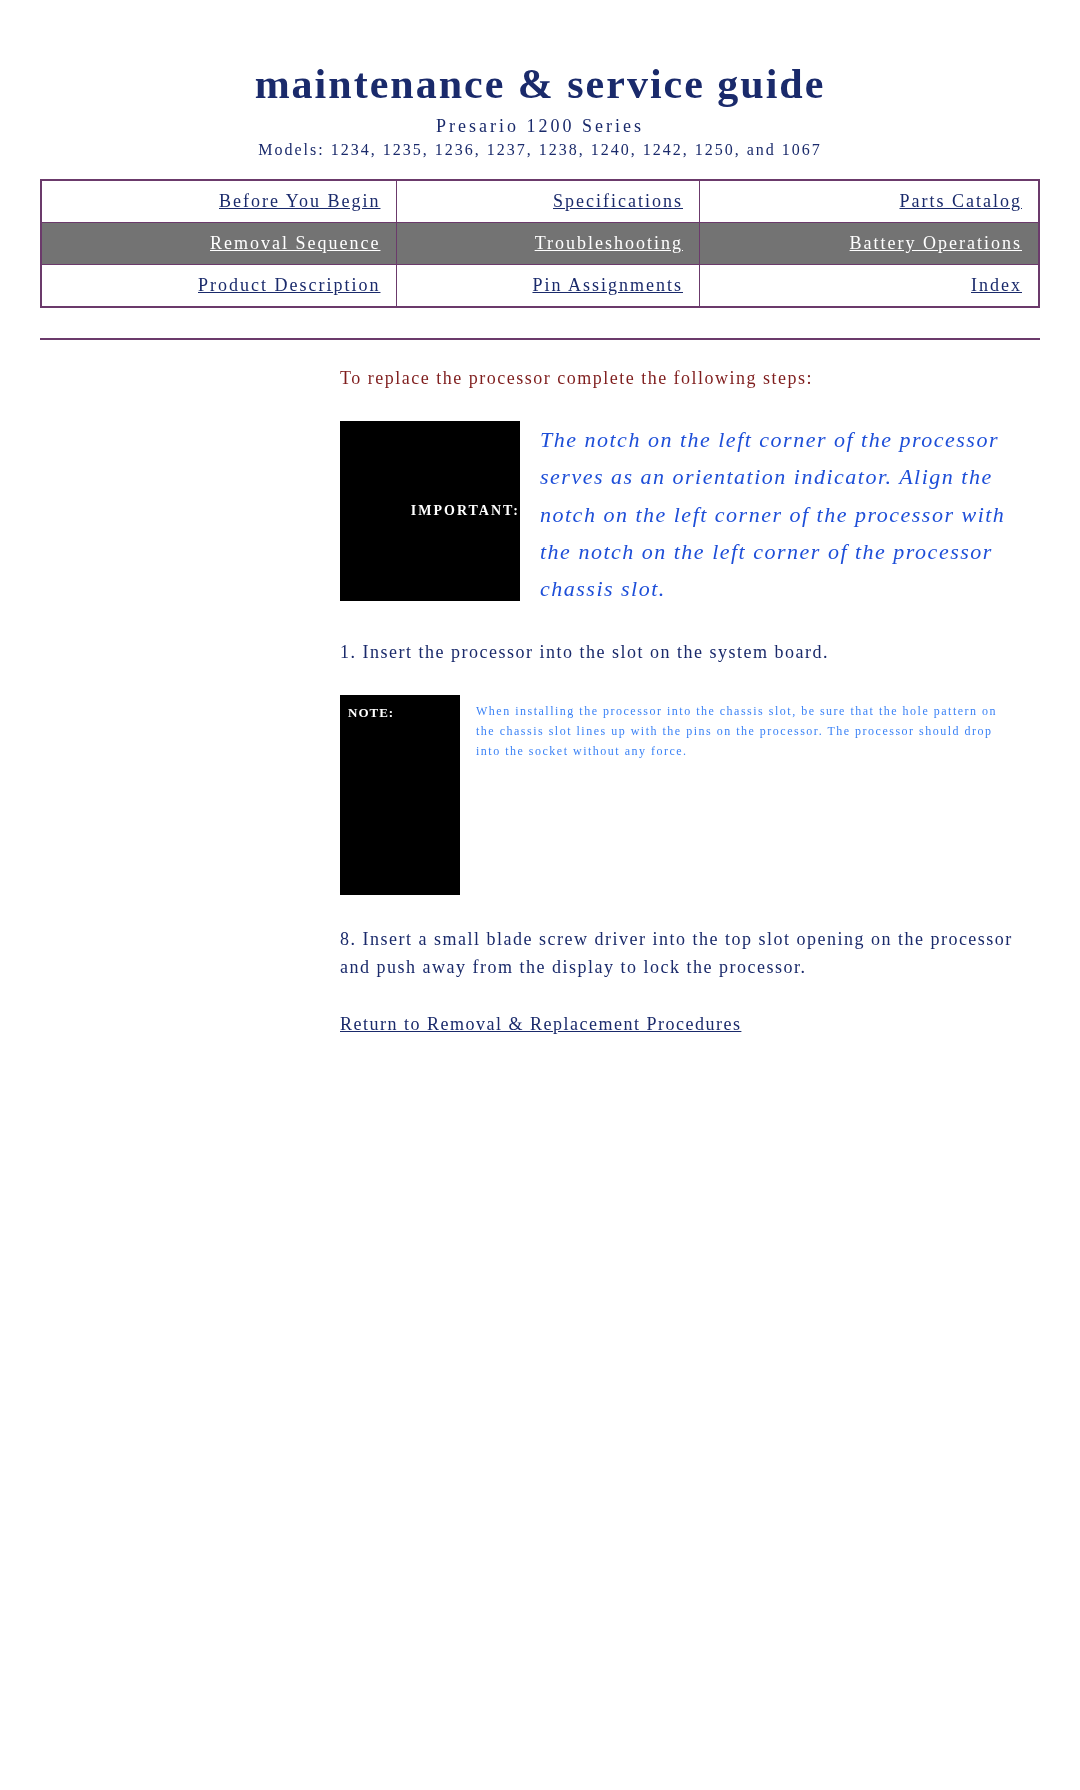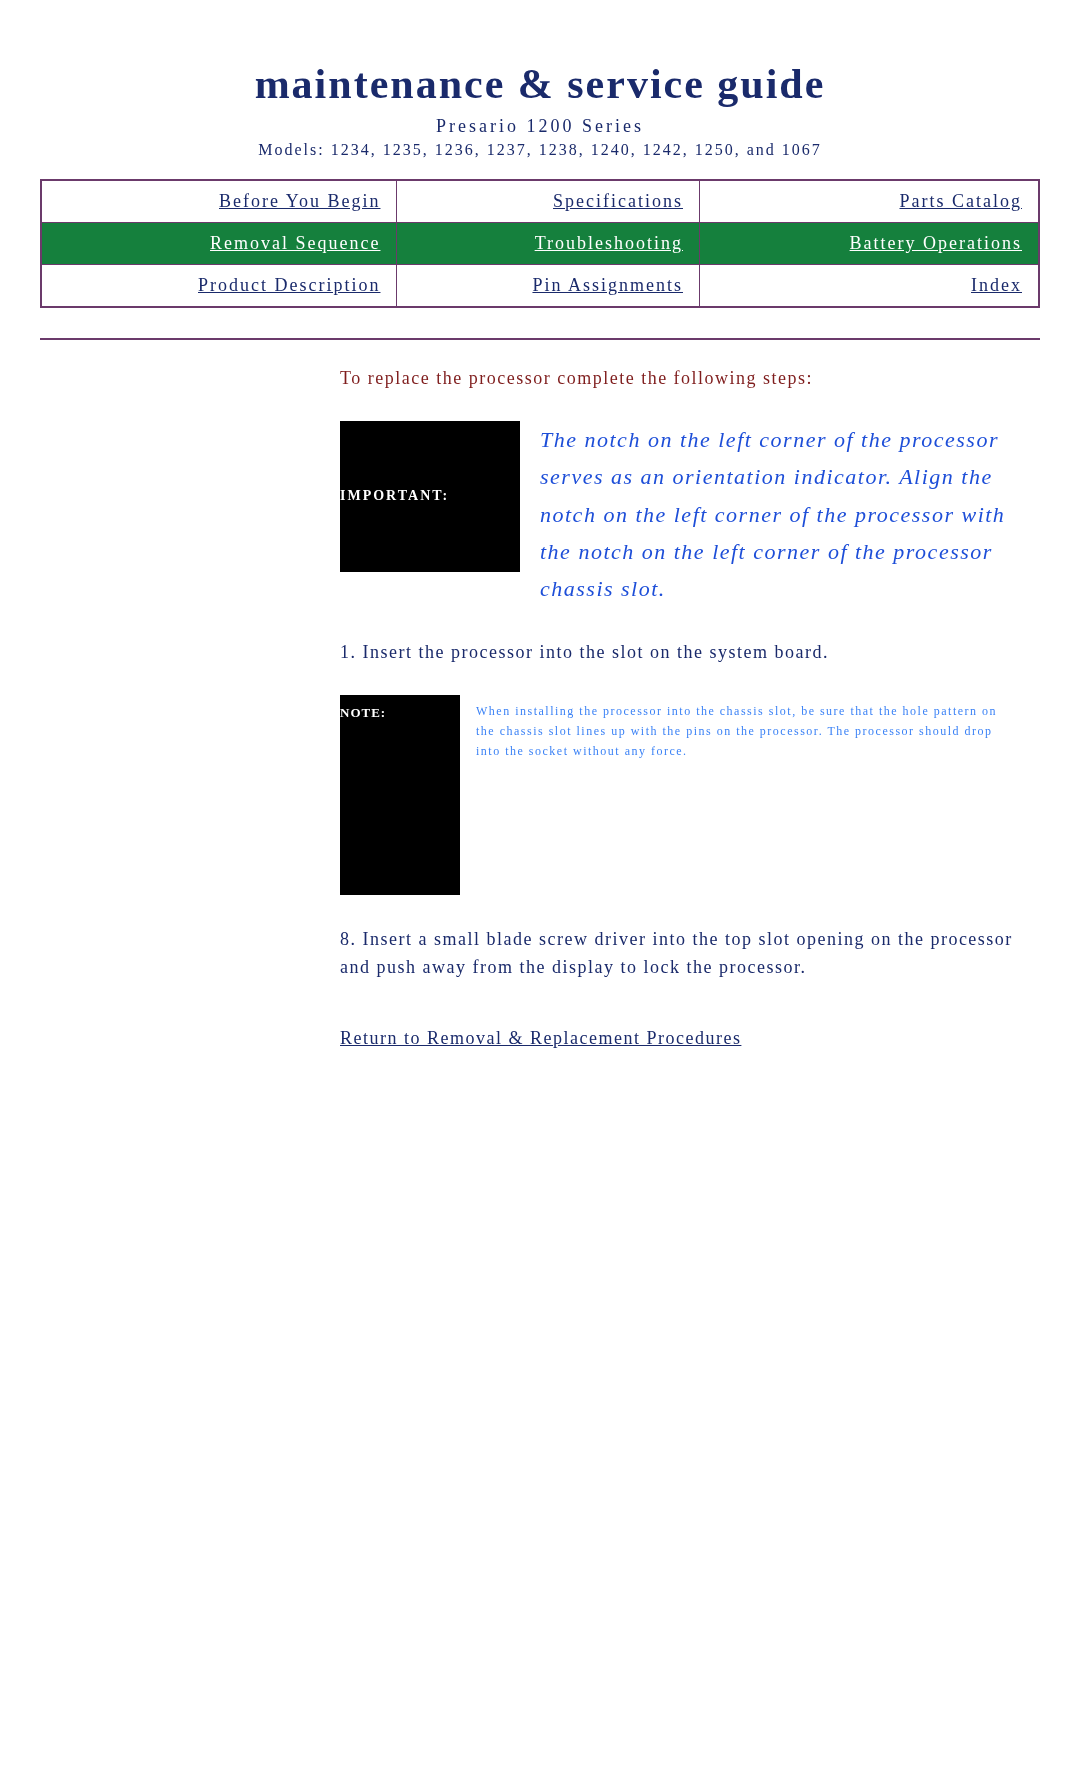--- a/index.html
+++ b/index.html
@@ -51,21 +51,21 @@
     }
 
     .nav-table td {
       border: 1px solid #6b3a6b;
       padding: 10px 16px;
       text-align: right;
       vertical-align: middle;
     }
 
     .nav-table tr:nth-child(2) {
-      background-color: #15803d;
+      background-color: #737373;
       font-family: Liberation Serif, serif;
     }
 
     .nav-table tr:nth-child(2) td a {
       color: #ffffff;
     }
 
     .nav-link {
       color: #1a2a6b;
       text-decoration: underline;
@@ -93,24 +93,24 @@
 
     .important-box {
       display: flex;
       margin-bottom: 30px;
       gap: 20px;
     }
 
     .black-box-large {
       background: #000000;
       min-width: 180px;
-      height: 151px;
+      height: 180px;
       display: flex;
       align-items: center;
-      justify-content: flex-start;
+      justify-content: flex-end;
       flex-shrink: 0;
       text-decoration: underline;
     }
 
     .black-box-label {
       color: #ffffff;
       font-size: 14px;
       letter-spacing: 2px;
       font-weight: bold;
     }
@@ -138,21 +138,21 @@
       align-items: flex-start;
     }
 
     .black-box-small {
       background: #000000;
       min-width: 120px;
       height: 200px;
       display: flex;
       align-items: flex-start;
       justify-content: flex-start;
-      padding: 10px 0;
+      padding: 10px 8px;
       flex-shrink: 0;
     }
 
     .note-label {
       color: #ffffff;
       font-size: 13px;
       letter-spacing: 1px;
       font-weight: bold;
     }
 
@@ -164,21 +164,21 @@
       padding-top: 6px;
     }
 
     .return-link {
       font-size: 18px;
       color: #1a2a6b;
       text-decoration: underline;
       letter-spacing: 1.5px;
       cursor: pointer;
       display: inline-block;
-      margin-top: 18px;
+      margin-top: 4px;
     }
 
     .divider {
       border: none;
       border-top: 2px solid #6b3a6b;
       margin-bottom: 24px;
     }
   </style>
 </head>
 <body>

